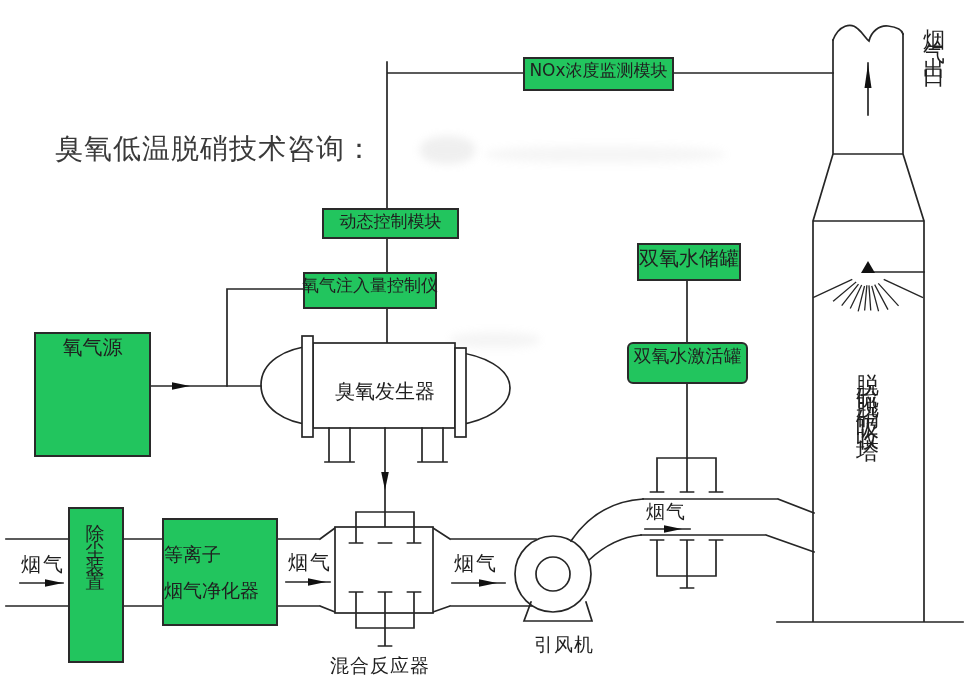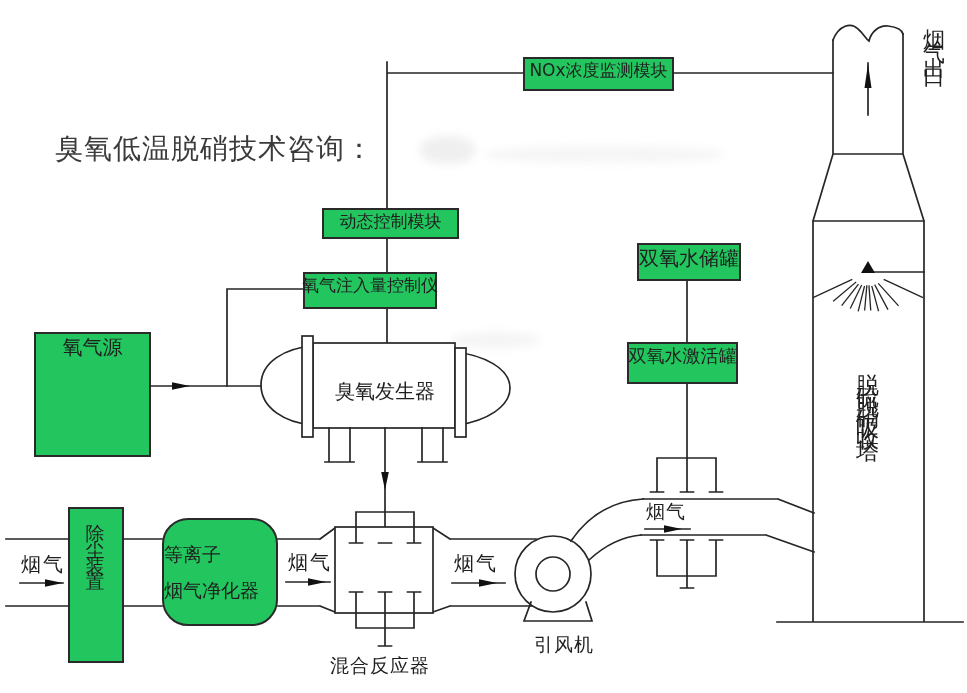--- a/index.html
+++ b/index.html
@@ -137,29 +137,29 @@
   </div>
 
   <div class="box" style="left:7px;top:332px;width:117px;height:125px;font-size:20px;margin-left:27px;">
     <span>氧气源</span>
   </div>
 
   <div class="box" style="left:637px;top:243px;width:104px;height:38px;font-size:20px;">
     <span>双氧水储罐</span>
   </div>
 
-  <div class="box" style="left:627px;top:342px;width:111px;height:42px;font-size:18px;">
+  <div class="box" style="left:627px;top:342px;width:121px;height:42px;font-size:18px;border-radius:6px;">
     <span>双氧水激活罐</span>
   </div>
 
   <div class="box" style="left:68px;top:507px;width:56px;height:156px;font-size:19px;">
     <span class="vtext" style="letter-spacing:16px;">除尘装置</span>
   </div>
 
-  <div class="box two-line" style="left:162px;top:518px;width:116px;height:108px;font-size:19px;line-height:36px;border-radius:26px;">
+  <div class="box two-line" style="left:162px;top:518px;width:116px;height:108px;font-size:19px;line-height:36px;">
     <span>等离子</span>
     <span>烟气净化器</span>
   </div>
 
   <div class="title">臭氧低温脱硝技术咨询：</div>
 
   <div class="lbl" style="left:21px;top:551px;font-size:20px;letter-spacing:2px;">烟气</div>
 
   <div class="lbl" style="left:288px;top:549px;font-size:20px;letter-spacing:2px;">烟气</div>
 

